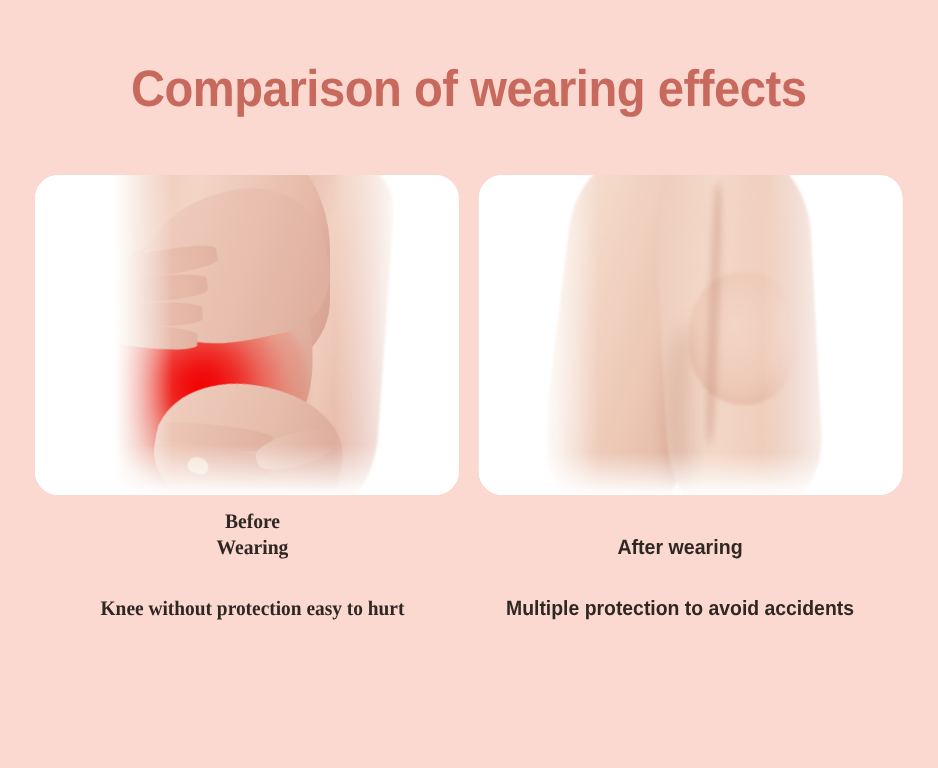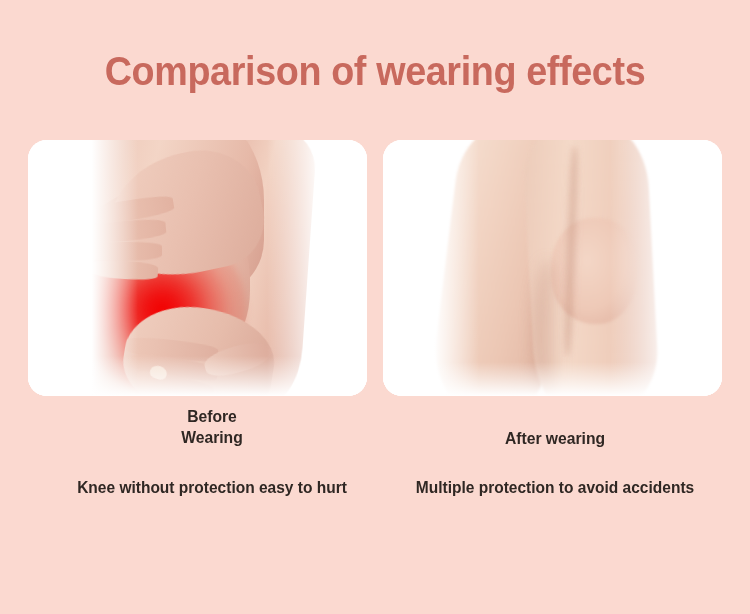--- a/index.html
+++ b/index.html
@@ -326,22 +326,22 @@
     left: 0;
     top: 406px;
     width: 750px;
     height: 110px;
   }
   .caption-col {
     position: absolute;
     top: 0;
     height: 110px;
   }
-  .caption-col.left  { left: 32px;  width: 360px; }
-  .caption-col.right { left: 375px; width: 360px; }
+  .caption-col.left  { left: 22px;  width: 360px; font-family: Liberation Serif, serif; }
+  .caption-col.right { left: 364px; width: 360px; }
 
   .cap-heading {
     text-align: center;
     font-size: 16.5px;
     line-height: 21px;
     font-weight: bold;
     color: #2f2723;
     transform: scaleX(0.95);
   }
   .cap-heading .line2 { display: block; }

